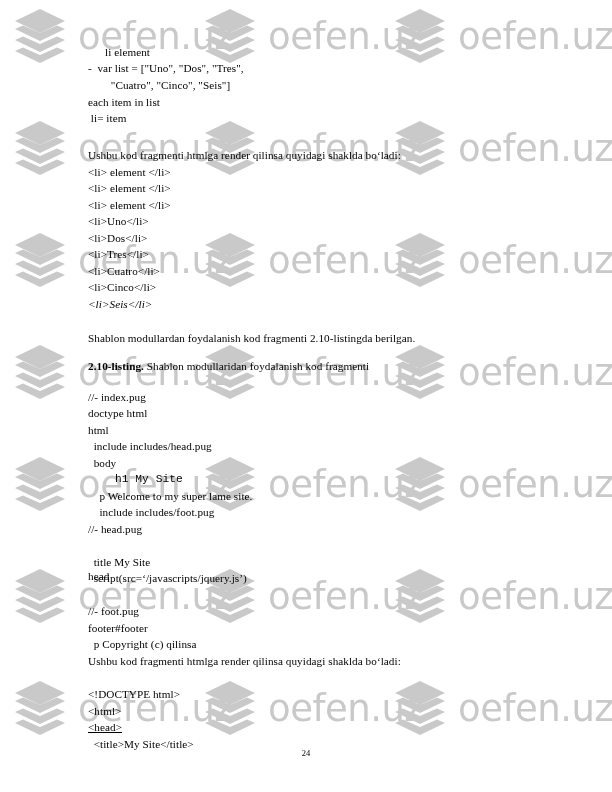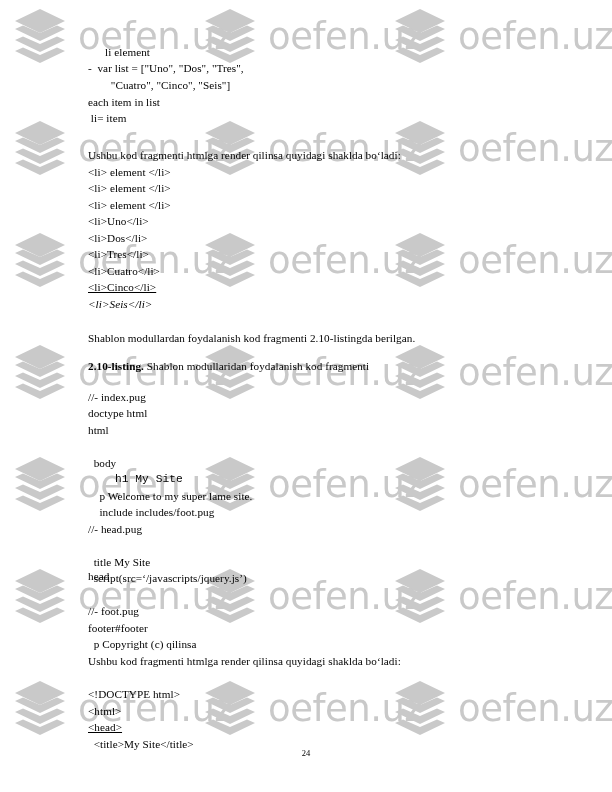--- a/index.html
+++ b/index.html
@@ -332,26 +332,27 @@
       <div class="doc-line" style="top: 94px;">each item in list</div>
       <div class="doc-line" style="top: 110px;"> li= item</div>
       <div class="doc-line" style="top: 147px;">Ushbu kod fragmenti htmlga render qilinsa quyidagi shaklda bo‘ladi:</div>
       <div class="doc-line" style="top: 164px;">&lt;li&gt; element &lt;/li&gt;</div>
       <div class="doc-line" style="top: 180px;">&lt;li&gt; element &lt;/li&gt;</div>
       <div class="doc-line" style="top: 197px;">&lt;li&gt; element &lt;/li&gt;</div>
       <div class="doc-line" style="top: 213px;">&lt;li&gt;Uno&lt;/li&gt;</div>
       <div class="doc-line" style="top: 230px;">&lt;li&gt;Dos&lt;/li&gt;</div>
       <div class="doc-line" style="top: 246px;">&lt;li&gt;Tres&lt;/li&gt;</div>
       <div class="doc-line" style="top: 263px;">&lt;li&gt;Cuatro&lt;/li&gt;</div>
-      <div class="doc-line" style="top: 279px; text-decoration: underline;">&lt;li&gt;Cinco&lt;/li&gt;</div>
+      <div class="doc-line" style="top: 279px;">&lt;li&gt;Cinco&lt;/li&gt;</div>
       <div class="doc-line" style="top: 296px; font-style: italic;">&lt;li&gt;Seis&lt;/li&gt;</div>
       <div class="doc-line" style="top: 330px;">Shablon modullardan foydalanish kod fragmenti 2.10-listingda berilgan.</div>
       <div class="doc-line" style="top: 389px;">//- index.pug</div>
       <div class="doc-line" style="top: 405px;">doctype html</div>
       <div class="doc-line" style="top: 422px;">html</div>
+      <div class="doc-line" style="top: 438px;">  include includes/head.pug</div>
       <div class="doc-line" style="top: 455px;">  body</div>
       <div class="doc-line" style="top: 471px; font-family: Liberation Mono, monospace;">    h1 My Site</div>
       <div class="doc-line" style="top: 488px;">    p Welcome to my super lame site.</div>
       <div class="doc-line" style="top: 504px;">    include includes/foot.pug</div>
       <div class="doc-line" style="top: 521px;">//- head.pug</div>
       <div class="doc-line" style="top: 568px;">head</div>
       <div class="doc-line" style="top: 554px;">  title My Site</div>
       <div class="doc-line" style="top: 570px;">  script(src=‘/javascripts/jquery.js’)</div>
       <div class="doc-line" style="top: 603px;">//- foot.pug</div>
       <div class="doc-line" style="top: 620px;">footer#footer</div>

